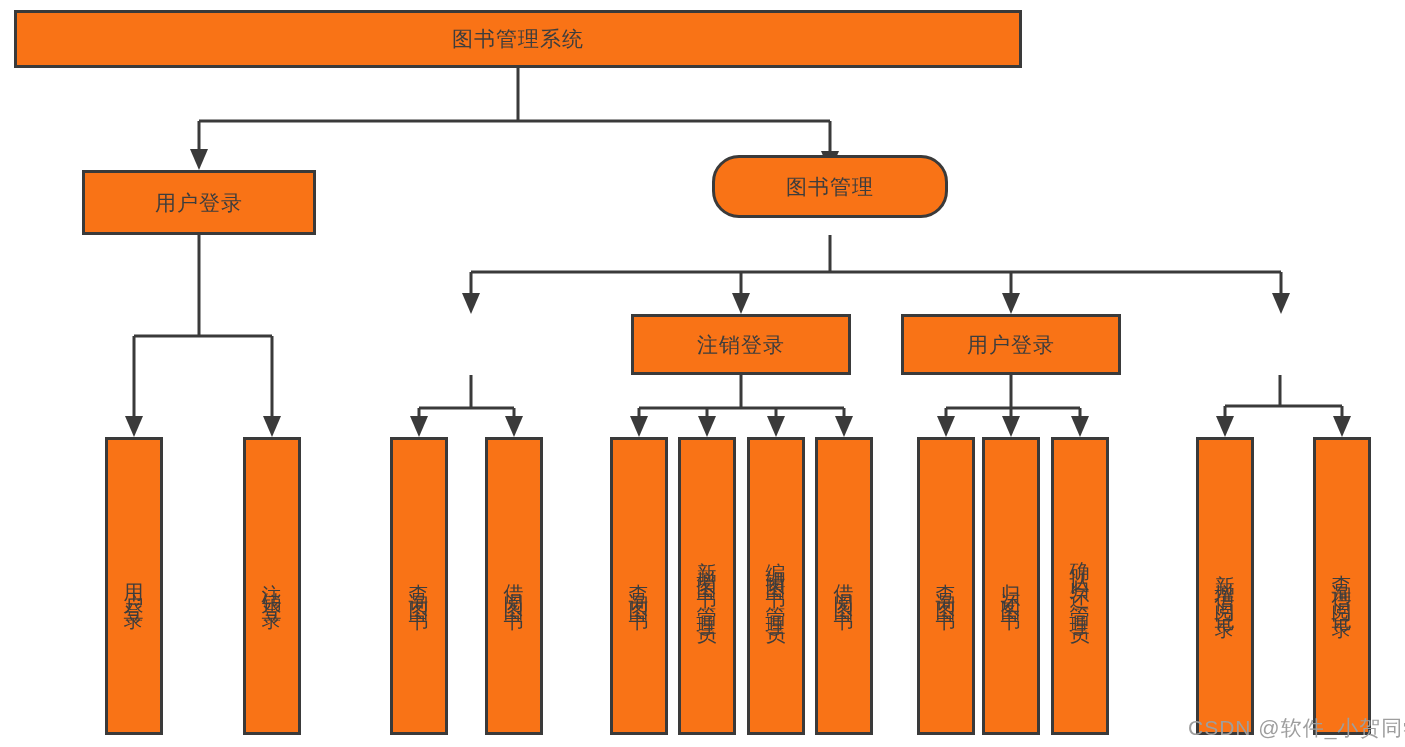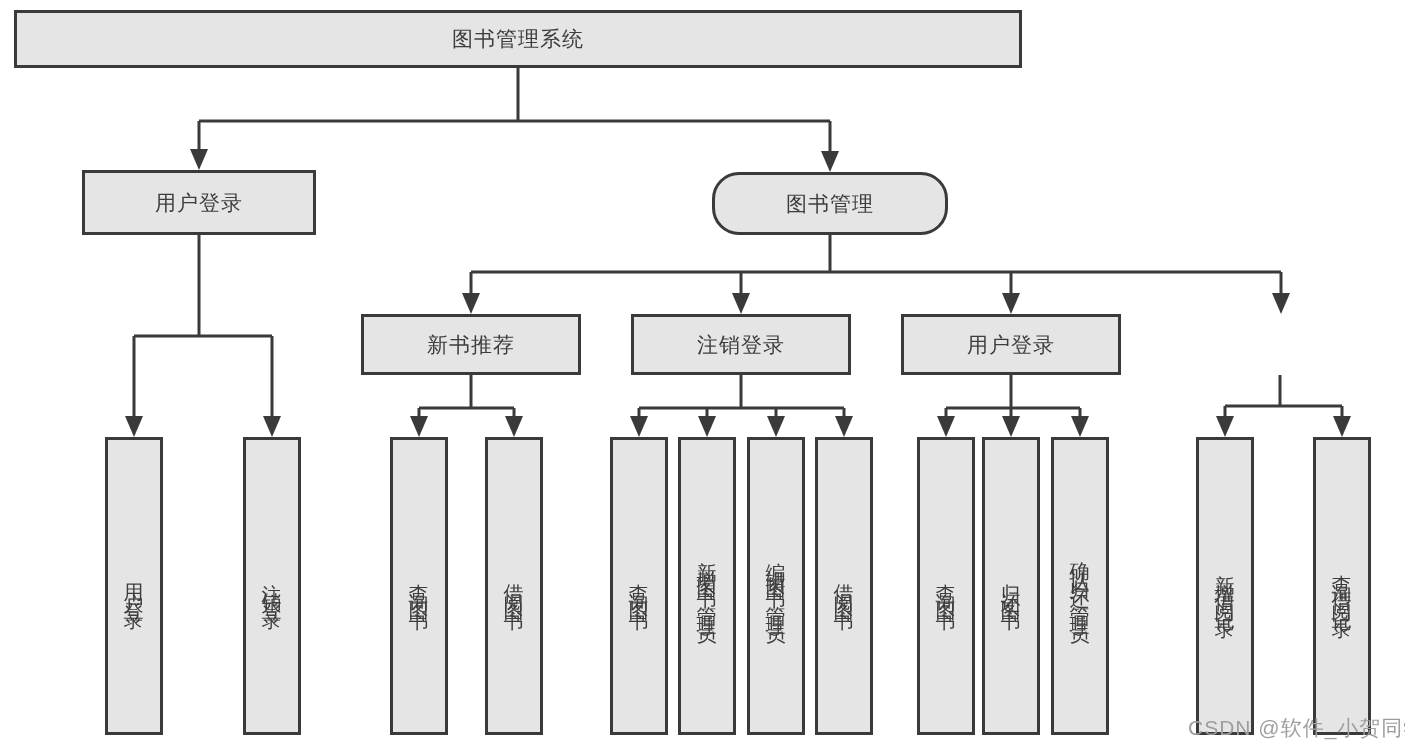--- a/index.html
+++ b/index.html
@@ -8,21 +8,21 @@
     width: 1405px;
     height: 747px;
     background: #ffffff;
     font-family: "Liberation Sans", sans-serif;
     color: #3d3d3d;
     overflow: hidden;
   }
   .box {
     position: absolute;
     box-sizing: border-box;
-    background: #e5e5e5;
+    background: #f97316;
     border: 3px solid #3a3a3a;
     display: flex;
     align-items: center;
     justify-content: center;
     text-align: left;
     font-family: Liberation Serif, serif;
   }
   .h { font-size: 21px; letter-spacing: 1px; }
   .v {
     writing-mode: vertical-rl;
@@ -81,23 +81,22 @@
       <polygon points="1002,416 1020,416 1011,437"></polygon>
       <polygon points="1071,416 1089,416 1080,437"></polygon>
       <polygon points="1216,416 1234,416 1225,437"></polygon>
       <polygon points="1333,416 1351,416 1342,437"></polygon>
     </g>
   </svg>
 
   <div class="box h" style="left:14px; top:10px; width:1008px; height:58px;">图书管理系统</div>
 
   <div class="box h" style="left:82px; top:170px; width:234px; height:65px;">用户登录</div>
-  <div class="box h" style="left:712px; top:172px; width:236px; height:63px;border-radius:27px;">图书管理</div>
+  <div class="box h" style="left:712px; top:155px; width:236px; height:63px;border-radius:27px;">图书管理</div>
 
-  <div class="box h" style="left:361px; top:314px; width:220px; height:61px;">新书推荐</div>
   <div class="box h" style="left:631px; top:314px; width:220px; height:61px;">注销登录</div>
   <div class="box h" style="left:901px; top:314px; width:220px; height:61px;">用户登录</div>
 
   <div class="box v" style="left:105px; top:437px; width:58px; height:298px;">用户登录</div>
   <div class="box v" style="left:243px; top:437px; width:58px; height:298px;">注销登录</div>
 
   <div class="box v" style="left:390px; top:437px; width:58px; height:298px;">查询图书</div>
   <div class="box v" style="left:485px; top:437px; width:58px; height:298px;">借阅图书</div>
 
   <div class="box v" style="left:610px; top:437px; width:58px; height:298px;">查询图书</div>

